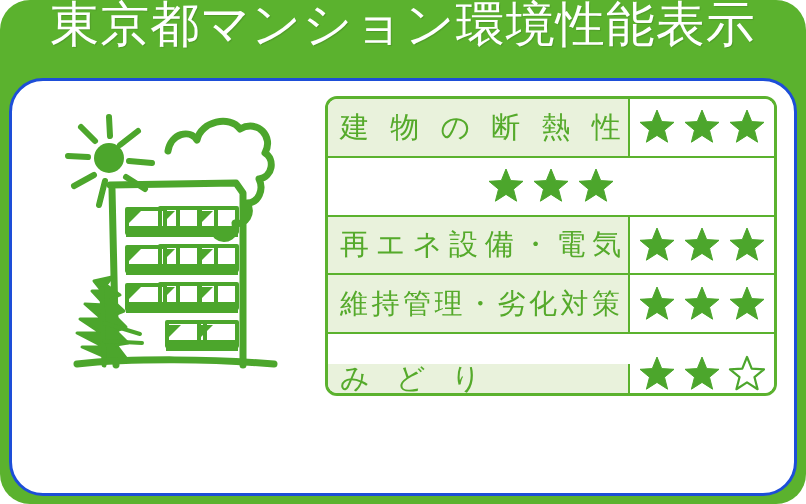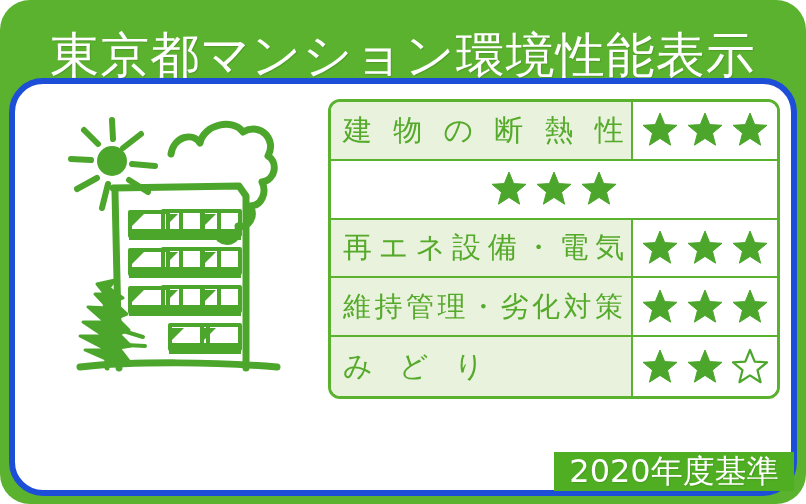--- a/index.html
+++ b/index.html
@@ -22,21 +22,21 @@
   }
 
   
   .header {
     position: absolute;
     left: 0;
     top: 0;
     width: 806px;
     height: 80px;
     display: flex;
-    align-items: flex-end;
+    align-items: flex-start;
     justify-content: center;
   }
   .header-title {
     color: #ffffff;
     font-size: 49px;
     line-height: 1;
     letter-spacing: 1px;
     font-weight: 500;
     white-space: nowrap;
     text-shadow: 1px 1px 1px rgba(0,0,0,0.13);
@@ -44,21 +44,21 @@
 
   
   .panel {
     position: absolute;
     left: 9px;
     top: 78px;
     width: 788px;
     height: 418px;
     box-sizing: border-box;
     background: #ffffff;
-    border: 6px solid #1d4ed8;
+    border: 3px solid #1d4ed8;
     border-radius: 34px;
   }
 
   
   .illustration {
     position: absolute;
     left: 32px;
     top: 12px;
     width: 290px;
     height: 300px;
@@ -77,21 +77,21 @@
     border-radius: 12px;
     overflow: hidden;
     background: #ffffff;
   }
   .rating-row {
     display: flex;
     height: 20%;
     box-sizing: border-box;
     border-bottom: 2px solid #5BB22E;
   }
-  .rating-row:last-child { border-bottom: none; }
+  .rating-row:last-child { border-bottom: none; align-items: flex-end; }
 
   .rating-label {
     width: 302px;
     box-sizing: border-box;
     background: #E9F2DC;
     border-right: 2px solid #5BB22E;
     display: flex;
     align-items: center;
     justify-content: space-between;
     padding: 0 10px 0 12px;
@@ -320,16 +320,15 @@
               <path d="M19 2 L23.7 13.6 L36 14.3 L26.5 22.2 L29.6 34.2 L19 27.4 L8.4 34.2 L11.5 22.2 L2 14.3 L14.3 13.6 Z" fill="none" stroke="#4CA62C" stroke-width="2.2" stroke-linejoin="round"></path>
             </svg>
           </div>
       </div>
 
     </div>
 
     <div class="note">
     </div>
 
-    <div class="year-badge">2020年度基準</div>
 
   </div>
 </div>
 
 </body></html>

